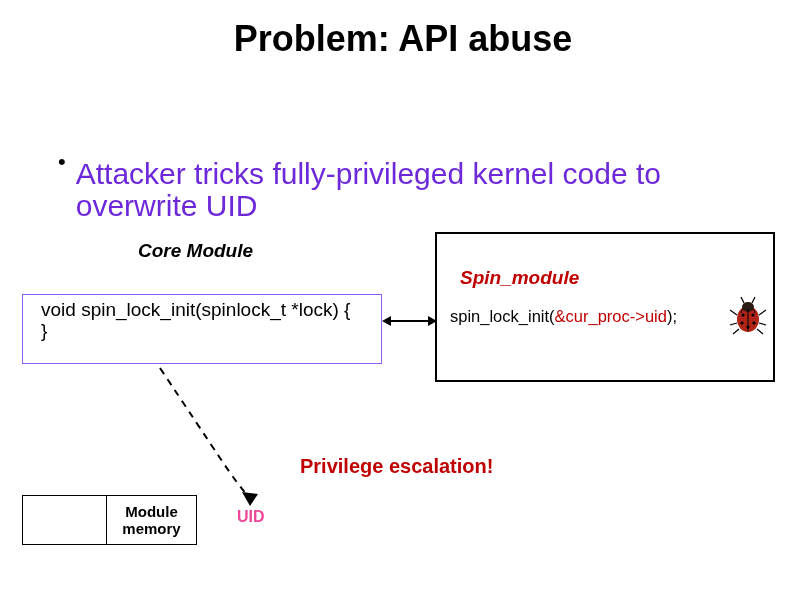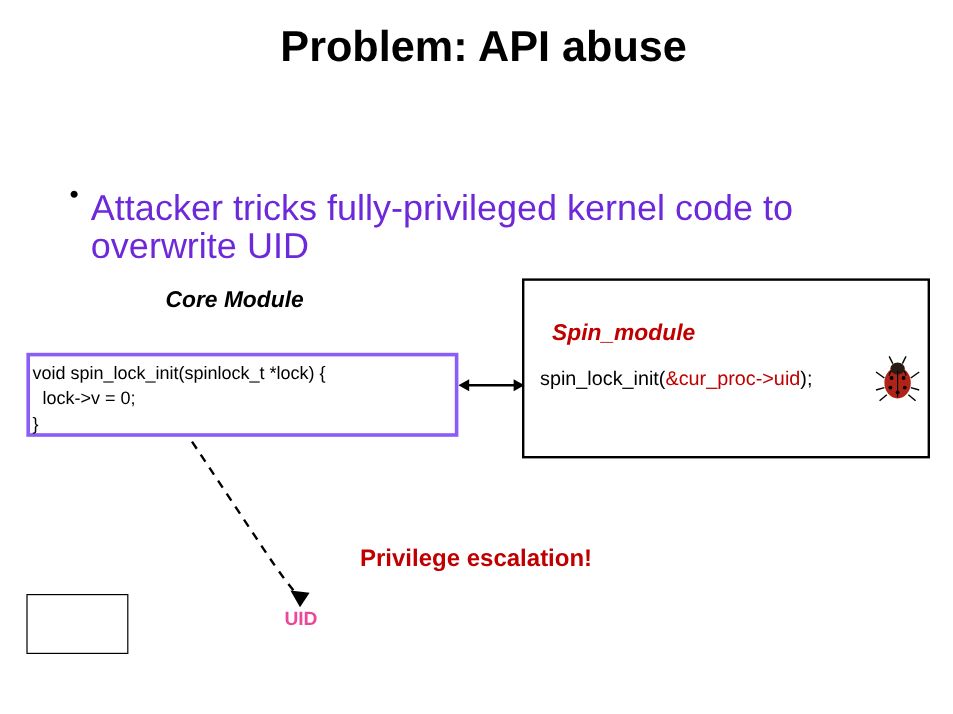--- a/index.html
+++ b/index.html
@@ -67,25 +67,25 @@
     font-size: 19px;
     color: #c00000;
     margin-top: 27px;
   }
   .code-left-box {
     position: absolute;
     left: 22px;
     top: 294px;
     width: 360px;
     height: 70px;
-    border: 3px solid #8b5cf6;
-    background: #fff;
-    padding: 4px 2px;
+    border: 1px solid #8b5cf6;
+    background: #fff;
+    padding: 4px 18px;
     font-family: "Trebuchet MS", Arial, sans-serif;
-    font-size: 15px;
+    font-size: 19px;
     line-height: 21px;
   }
   .code-right-area {
     position: absolute;
     left: 450px;
     top: 306px;
     width: 310px;
     font-family: "Trebuchet MS", Arial, sans-serif;
     font-size: 16.5px;
     line-height: 21px;
@@ -169,21 +169,20 @@
   <span class="bullet-text">Attacker tricks fully-privileged kernel code to overwrite UID</span>
 </div>
 
 <div class="core-kernel-label">Core Module</div>
 
 <div class="spin-module-box"></div>
 <div class="spin-module-label">Spin_module</div>
 
 <div class="code-left-box">
   <div>void spin_lock_init(spinlock_t *lock) {</div>
-  <div>&nbsp;&nbsp;lock-&gt;v = 0;</div>
   <div>}</div>
 </div>
 
 <div class="code-right-area">
   <span class="fn">spin_lock_init(</span><span class="arg">&amp;cur_proc-&gt;uid</span><span class="fn">);</span>
 </div>
 
 <svg class="arrow-solid" viewBox="0 0 55 14">
   <line x1="6" y1="7" x2="49" y2="7" stroke="#000" stroke-width="2"></line>
   <polygon points="0,7 9,2 9,12" fill="#000"></polygon>
@@ -192,20 +191,24 @@
 
 <svg class="dashed-curve" viewBox="0 0 160 160">
   <path d="M 10 10 Q 50 70 70 100 Q 90 130 100 140" stroke="#000" stroke-width="2" fill="none" stroke-dasharray="7 6"></path>
   <polygon points="100,148 92,134 108,136" fill="#000"></polygon>
 </svg>
 
 <div class="privesc-label">Privilege escalation!</div>
 
 <div class="mem-row">
   <div class="mem-left-empty"></div>
+  <div class="mem-module">
+    <div>Module</div>
+    <div>memory</div>
+  </div>
 </div>
 
 <div class="uid-label">UID</div>
 
 <svg class="bug" viewBox="0 0 40 40">
   <ellipse cx="20" cy="24" rx="11" ry="13" fill="#b02418"></ellipse>
   <path d="M 20 13 Q 14 12 13 18" stroke="#000" stroke-width="1" fill="none"></path>
   <path d="M 20 13 Q 26 12 27 18" stroke="#000" stroke-width="1" fill="none"></path>
   <ellipse cx="20" cy="12" rx="6" ry="5" fill="#2a1a14"></ellipse>
   <line x1="20" y1="14" x2="20" y2="36" stroke="#000" stroke-width="1"></line>

